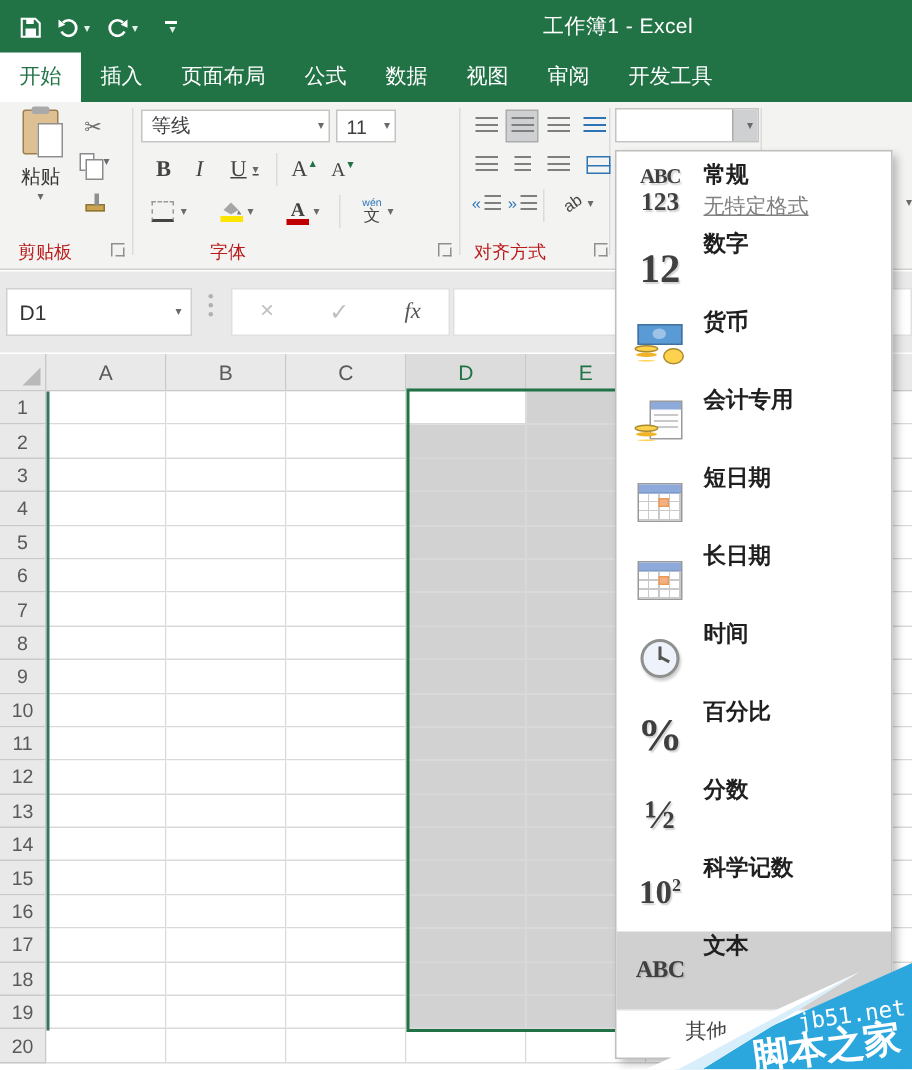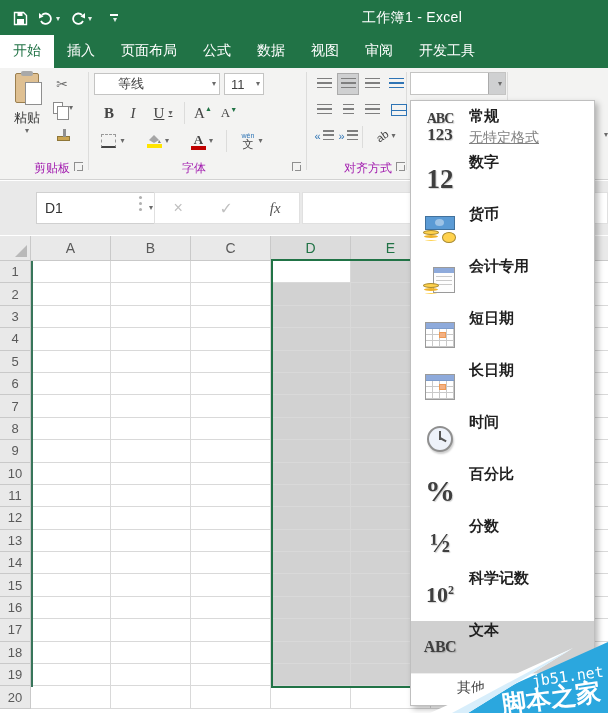--- a/index.html
+++ b/index.html
@@ -16,21 +16,21 @@
   .qat-caret { font-size:8px; color:#e2efe8; margin-left:2px; }
   #win-title { position:absolute; left:362px; top:0; height:36px; display:flex; align-items:center; color:#fff; font-size:14px; letter-spacing:.3px; }
   
   #tabbar { position:absolute; left:0; top:36px; width:608px; height:32px; background:#217346; display:flex; align-items:flex-end; }
   .tab { color:#fff; font-size:14px; padding:7px 13px 8px; cursor:pointer; white-space:nowrap; }
   .tab.file { padding:7px 16px 8px; margin-left:4px; }
   .tab.active { background:#fff; color:#217346; }
   
   #ribbon { position:absolute; left:0; top:68px; width:608px; height:112px; background:#f3f3f2; border-bottom:1px solid #d2d2d2; }
   .gsep { position:absolute; top:4px; height:98px; width:1px; background:#dcdcdb; }
-  .grp-label { position:absolute; top:92px; font-size:12px; color:#a21caf; text-align:right; }
+  .grp-label { position:absolute; top:92px; font-size:12px; color:#b91c1c; text-align:left; }
   .launcher { position:absolute; top:94px; width:9px; height:9px; border-left:1px solid #8f8f8f; border-top:1px solid #8f8f8f; cursor:pointer; }
   .launcher::after { content:""; position:absolute; right:0px; bottom:0px; width:5px; height:5px; border-right:1.5px solid #8f8f8f; border-bottom:1.5px solid #8f8f8f; }
   .caret { font-size:8px; color:#6a6a6a; line-height:1; }
   .combo { background:#fff; border:1px solid #c4c4c3; display:flex; align-items:center; font-size:13px; color:#3f3f3f; cursor:pointer; }
   .combo .caret { margin-left:auto; padding:0 3px; }
   .rbtn { display:flex; align-items:center; justify-content:center; cursor:pointer; color:#444; }
   .pressed { background:#cfd0d1; outline:1px solid #ababab; }
   
   #paste-btn { position:absolute; left:8px; top:5px; width:38px; height:84px; display:flex; flex-direction:column; align-items:center; cursor:pointer; }
   .i-paste { width:24px; height:30px; background:#dfc092; border:1px solid #9b7f4f; border-radius:2px; position:relative; }
@@ -58,21 +58,21 @@
   #num-combo .field { flex:1; height:100%; }
   #num-combo .btn { width:17px; height:21px; background:#cfd0d1; border-left:1px solid #ababab; display:flex; align-items:center; justify-content:center; }
   #cond-btn { position:absolute; left:512px; top:5px; height:22px; display:flex; align-items:flex-end; gap:16px; font-size:13px; color:#333; cursor:pointer;margin-top:44px; }
   .i-cond { width:16px; height:16px; border:1px solid #9a9a9a; background:
       linear-gradient(#9dc3e6,#9dc3e6) 0 0/8px 5px no-repeat,
       linear-gradient(#ff7c80,#ff7c80) 8px 5px/8px 5px no-repeat,
       linear-gradient(#ffd966,#ffd966) 0 10px/8px 5px no-repeat,#fff; position:relative; }
   .i-cond::after { content:"≠"; position:absolute; right:-4px; bottom:-5px; font-size:8px; background:#fff; border:1px solid #9a9a9a; line-height:1; padding:0 1px; color:#444; }
   
   #formula { position:absolute; left:0; top:181px; width:608px; height:54px; background:#e9e9e9; }
-  #name-box { position:absolute; left:4px; top:11px; width:124px; height:32px; background:#fff; border:1px solid #d0d0d0; display:flex; align-items:center; font-size:14px; color:#333; padding-left:8px; cursor:text;margin-left:32px; }
+  #name-box { position:absolute; left:4px; top:11px; width:124px; height:32px; background:#fff; border:1px solid #d0d0d0; display:flex; align-items:center; font-size:14px; color:#333; padding-left:8px; cursor:text; }
   #name-box .caret { margin-left:auto; padding:0 6px; }
   #fdots { position:absolute; left:139px; top:21px; width:3px; height:3px; background:#b0b0b0; border-radius:50%; box-shadow:0 6px 0 #b0b0b0,0 -6px 0 #b0b0b0; }
   #fx-panel { position:absolute; left:154px; top:11px; width:146px; height:32px; background:#fff; border:1px solid #e0e0e0; display:flex; align-items:center; justify-content:space-around; }
   #fx-panel .fb { font-size:16px; color:#c0c0c0; cursor:pointer; }
   #fx-panel .fx { font-family:"Liberation Serif","DejaVu Serif",serif; font-style:italic; font-size:15px; color:#555; }
   #f-input { position:absolute; left:302px; top:11px; width:306px; height:32px; background:#fff; border:1px solid #e0e0e0; cursor:text; }
   
   #grid { position:absolute; left:0; top:236px; width:608px; height:477px; background:#fff; }
   #col-headers { position:absolute; left:0; top:0; height:25px; display:flex; }
   .corner { width:31px; height:25px; background:#e9e9e9; border-right:1px solid #c9c9c9; border-bottom:1px solid #c9c9c9; position:relative; cursor:pointer; }
@@ -191,21 +191,21 @@
   <div class="mini rbtn" style="left:48px;top:30px;">
       <span class="i-copy"></span>
       <span class="caret" style="margin-left:6px;">▾</span>
     </div>
   <div class="mini rbtn" style="left:48px;top:56px;">
       <span class="i-painter"></span>
     </div>
   <div class="grp-label" style="left:12px;width:58px;">剪贴板</div>
   <span class="launcher" style="left:74px;"></span>
 
-  <div class="combo" style="position:absolute;left:94px;top:5px;width:126px;height:22px;padding-left:23px;">
+  <div class="combo" style="position:absolute;left:94px;top:5px;width:126px;height:22px;padding-left:6px;">
     <span>等线</span>
       <span class="caret">▾</span>
   </div>
   <div class="combo" style="position:absolute;left:224px;top:5px;width:40px;height:22px;padding-left:6px;">
     <span>11</span>
       <span class="caret">▾</span>
   </div>
   <div class="rbtn serifb" style="position:absolute;left:100px;top:34px;width:18px;height:22px;font-weight:bold;font-size:15px;">
       <span>B</span>
     </div>

